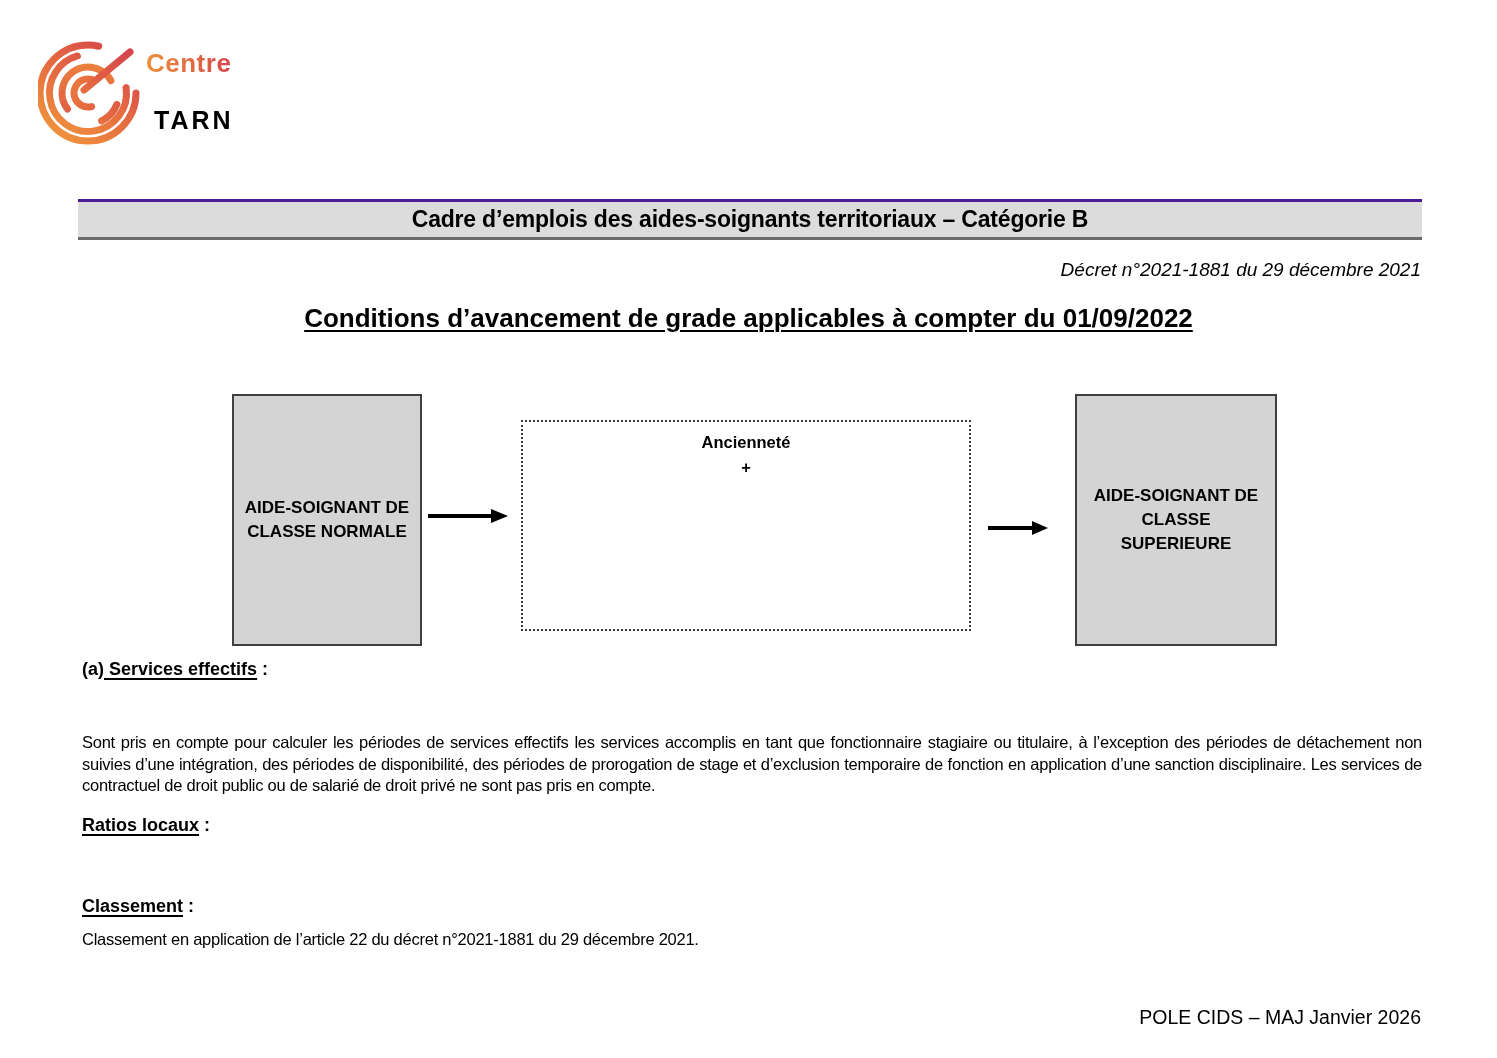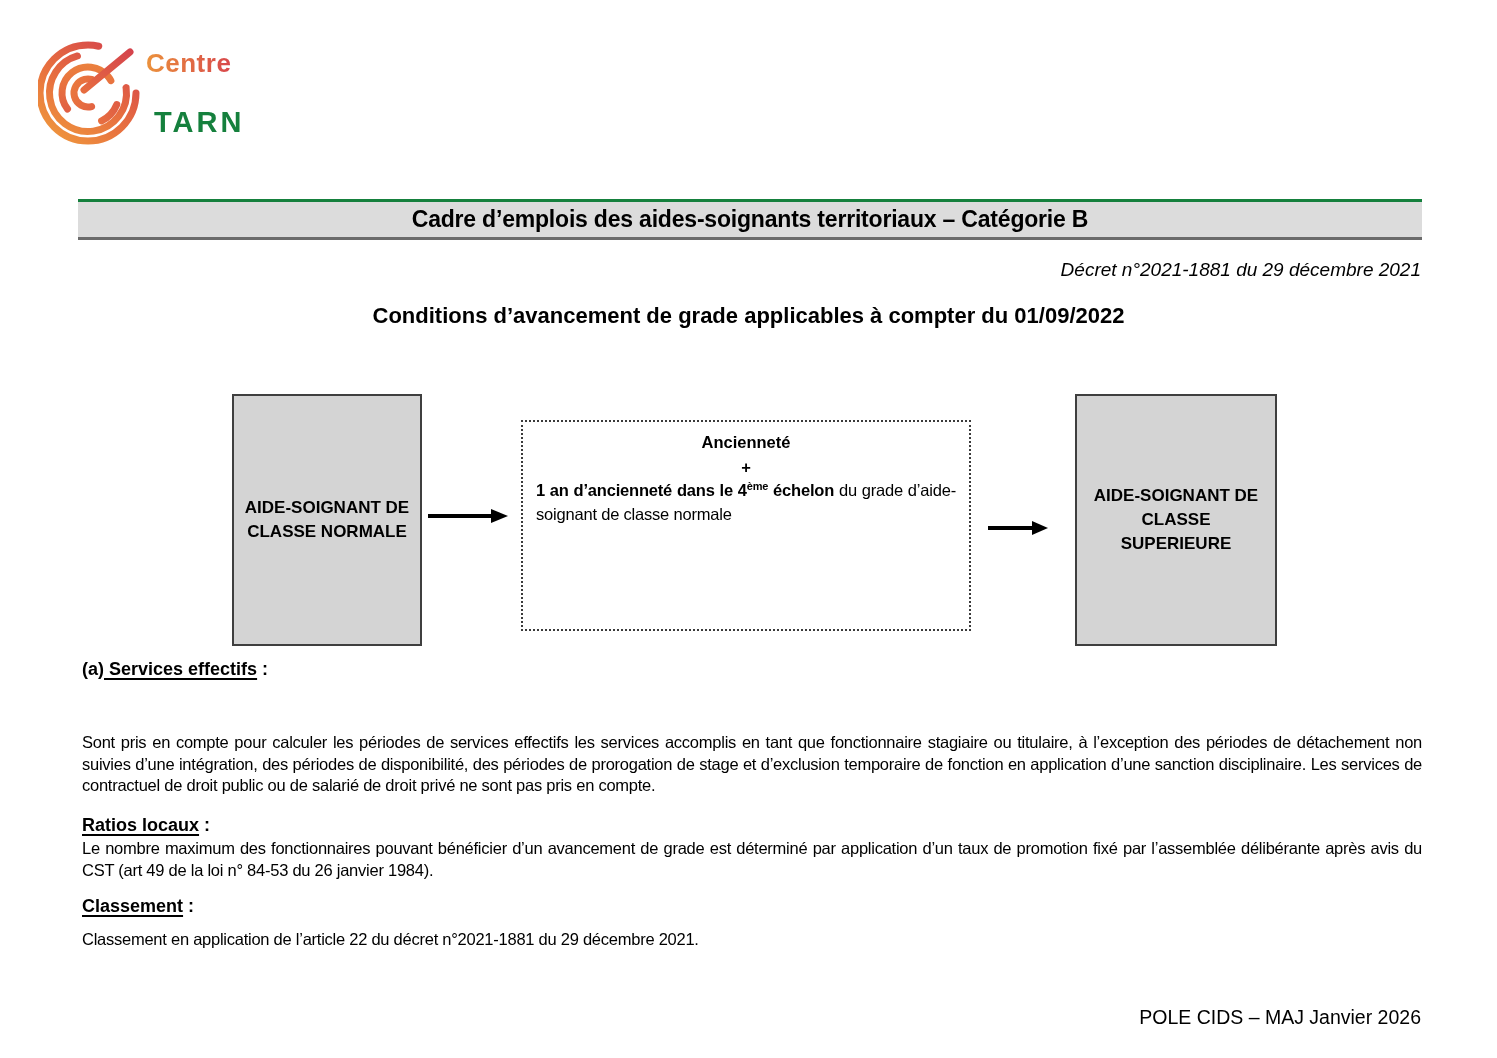--- a/index.html
+++ b/index.html
@@ -9,31 +9,31 @@
   
   .logo{position:absolute;left:38px;top:24px;width:245px;height:140px;}
   .logo svg{position:absolute;left:0;top:5px;}
   .logo-centre{position:absolute;left:108px;top:26px;font-weight:bold;font-size:26px;
                line-height:26px;color:#e06a41;letter-spacing:0.5px;}
   @supports ((-webkit-background-clip:text)){
     .logo-centre{background:linear-gradient(90deg,#eb923c 0%,#d8474b 100%);
                  -webkit-background-clip:text;background-clip:text;color:transparent;}
   }
   .logo-centre span{display:block;}
-  .logo-tarn{position:absolute;left:116px;top:82px;font-weight:bold;font-size:29px;
-             letter-spacing:3px;color:#15803d;}
+  .logo-tarn{position:absolute;left:116px;top:82px;font-weight:bold;font-size:25px;
+             letter-spacing:3px;color:#000000;}
 
   
   .banner{position:absolute;left:78px;top:199px;width:1344px;height:41px;box-sizing:border-box;
-          background:#dcdcdc;border-top:3px solid #15803d;border-bottom:3px solid #6b6b6b;
+          background:#dcdcdc;border-top:3px solid #4c1d95;border-bottom:3px solid #6b6b6b;
           display:flex;align-items:center;justify-content:center;
           font-weight:bold;font-size:23px;letter-spacing:-0.2px;}
   .decree{position:absolute;right:76px;top:259px;font-style:italic;font-size:19px;}
   .subtitle-row{position:absolute;left:0;top:303px;width:100%;text-align:center;}
-  .subtitle-row span{font-weight:bold;font-size:22px;
+  .subtitle-row span{font-weight:bold;font-size:26px;text-decoration:underline;
                      text-decoration-thickness:2px;text-underline-offset:3px;}
 
   
   .gbox{position:absolute;background:#d4d4d4;border:2px solid #3f3f3f;box-sizing:border-box;
         display:flex;flex-direction:column;align-items:center;justify-content:center;
         font-weight:bold;font-size:17px;line-height:24px;text-align:center;}
   .gbox span{display:block;}
   .gbox-left{left:232px;top:394px;width:190px;height:252px;}
   .gbox-right{left:1075px;top:394px;width:202px;height:252px;}
 
@@ -104,38 +104,36 @@
   </div>
 
   <svg class="arrow" style="left:428px;top:508px;" width="82" height="16">
     <line x1="0" y1="8" x2="64" y2="8" stroke="#000" stroke-width="4"></line>
     <polygon points="63,1 80,8 63,15" fill="#000"></polygon>
   </svg>
 
   <div class="cond">
     <p class="cond-title">Ancienneté</p>
     <p class="cond-plus">+</p>
-    <p class="cond-p"><span class="b">1 an d’ancienneté dans le 4</span><sup class="b">ème</sup><span class="b"> échelon</span><span> du grade d’aide-soignant de classe normale</span></p>
   </div>
 
   <svg class="arrow" style="left:988px;top:520px;" width="62" height="16">
     <line x1="0" y1="8" x2="45" y2="8" stroke="#000" stroke-width="4"></line>
     <polygon points="44,1 60,8 44,15" fill="#000"></polygon>
   </svg>
 
   <div class="gbox gbox-right">
     <span>AIDE-SOIGNANT DE</span>
     <span>CLASSE</span>
     <span>SUPERIEURE</span>
   </div>
 
   <div class="sec-h h-a"><span>(a)</span><span class="u"> Services effectifs</span><span> :</span></div>
   <div class="sec-p p-a">Sont pris en compte pour calculer les périodes de services effectifs les services accomplis en tant que fonctionnaire stagiaire ou titulaire, à l’exception des périodes de détachement non suivies d’une intégration, des périodes de disponibilité, des périodes de prorogation de stage et d’exclusion temporaire de fonction en application d’une sanction disciplinaire. Les services de contractuel de droit public ou de salarié de droit privé ne sont pas pris en compte.</div>
 
   <div class="sec-h h-r"><span class="u">Ratios locaux</span><span> :</span></div>
-  <div class="sec-p p-r">Le nombre maximum des fonctionnaires pouvant bénéficier d’un avancement de grade est déterminé par application d’un taux de promotion fixé par l’assemblée délibérante après avis du CST (art 49 de la loi n° 84-53 du 26 janvier 1984).</div>
 
   <div class="sec-h h-c"><span class="u">Classement</span><span> :</span></div>
   <div class="sec-p p-c">Classement en application de l’article 22 du décret n°2021-1881 du 29 décembre 2021.</div>
 
   <div class="footer">POLE CIDS – MAJ Janvier 2026</div>
 
 </div>
 
 </body></html>

